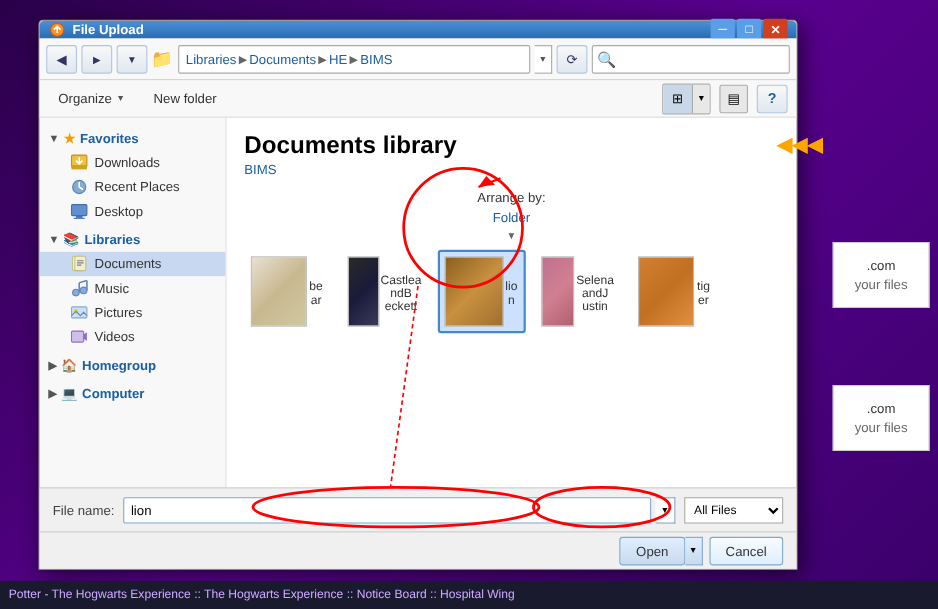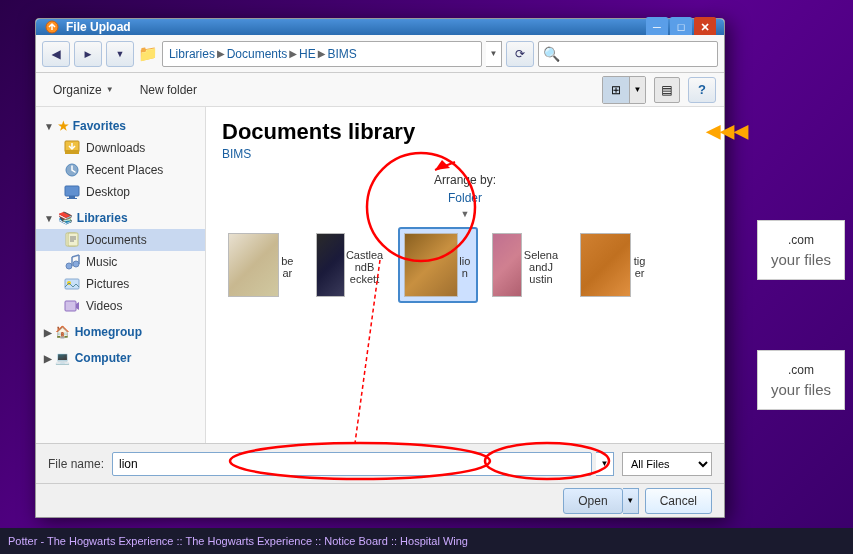--- a/index.html
+++ b/index.html
@@ -35,21 +35,21 @@
       justify-content: center;
     }
 
     .bg-ad-right .ad-url {
       font-size: 12px;
       color: #333;
       text-align: center;
     }
 
     .bg-ad-right .ad-text {
-      font-size: 15px;
+      font-size: 12px;
       color: #666;
       margin-top: 4px;
       text-align: center;
     }
 
     
     .dialog {
       position: absolute;
       top: 18px;
       left: 35px;

